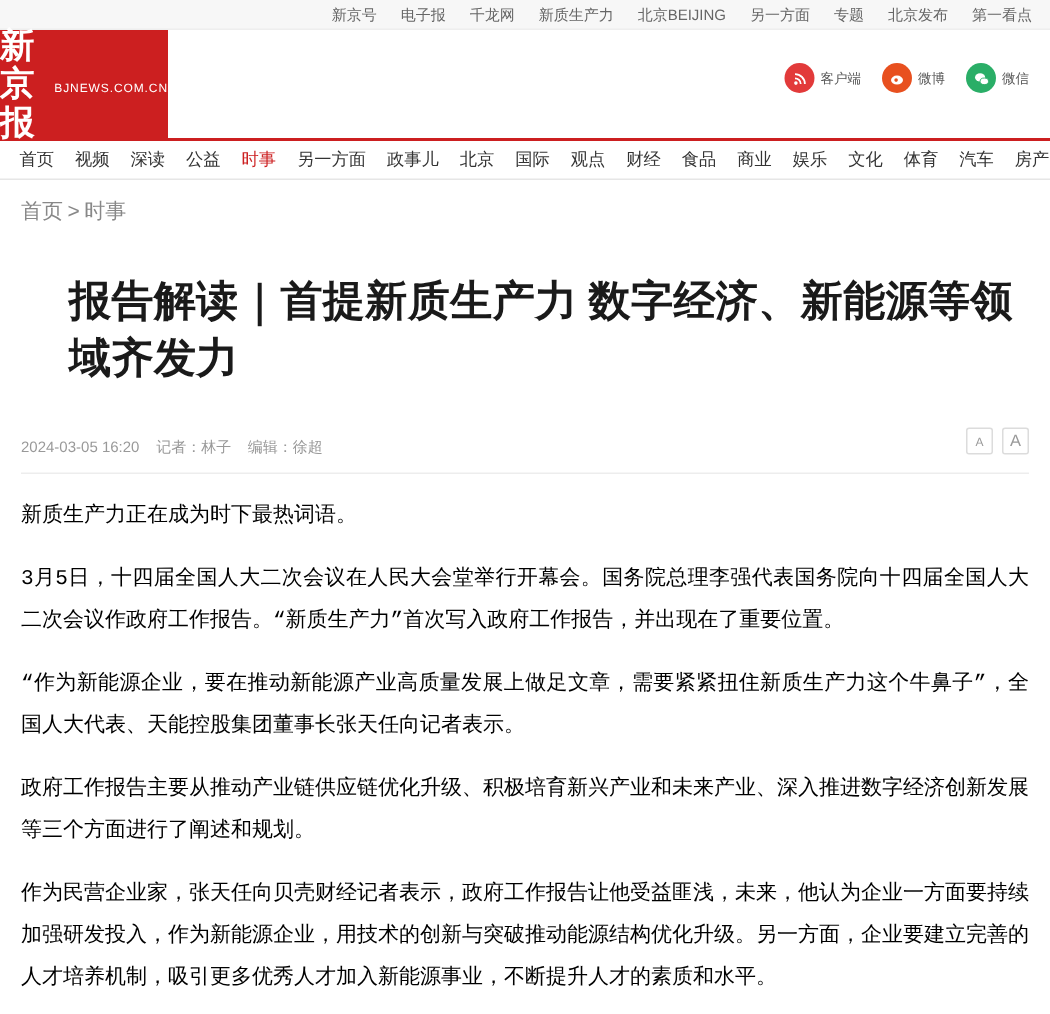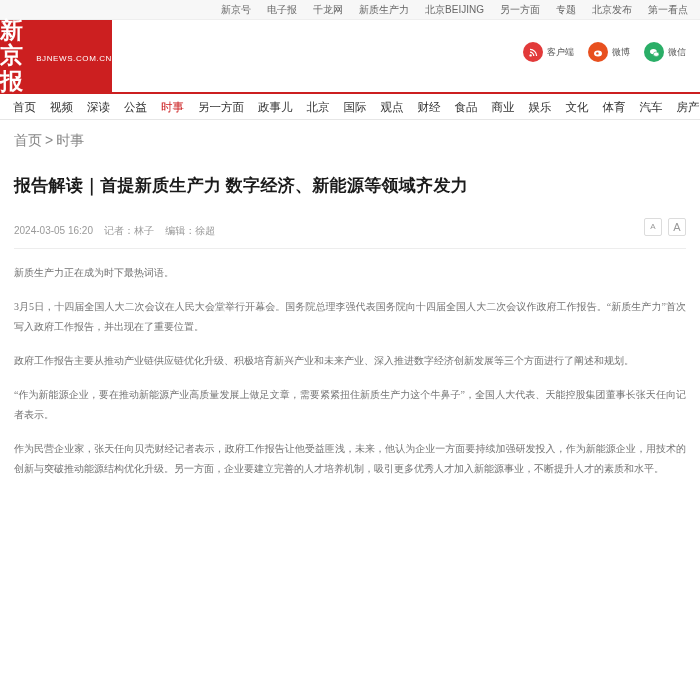--- a/index.html
+++ b/index.html
@@ -136,26 +136,27 @@
   .breadcrumb {
     font-size: 14px;
     color: #888;
     padding: 12px 0 10px 0;
   }
   .breadcrumb a { color: #888; text-decoration: none; }
   .breadcrumb .sep { margin: 0 3px; }
 
   .headline {
     font-family: "Liberation Serif", serif;
-    font-size: 17px;
+    font-size: 28px;
     font-weight: bold;
     color: #1a1a1a;
     line-height: 1.35;
     letter-spacing: 0.3px;
     padding: 4px 0 0 0;
+    margin-left: 32px;
   }
 
   .meta-row {
     display: flex;
     align-items: center;
     padding: 14px 0 10px 0;
     border-bottom: 1px solid #ededed;
     position: relative;
   }
   .meta-text { font-size: 10px; color: #999; text-align: right; }
@@ -173,24 +174,24 @@
     display: flex; align-items: center; justify-content: center;
     color: #999;
     background: #fff;
     cursor: pointer;
   }
   .font-btn .big { font-size: 11px; }
   .font-btn .small { font-size: 8px; }
 
   .article { padding-top: 14px; }
   .article p {
-    font-family: Liberation Serif, serif;
-    font-size: 10px;
+    font-family: Liberation Mono, monospace;
+    font-size: 14px;
     line-height: 2.0;
-    color: #737373;
+    color: #000000;
     margin: 0 0 14px 0;
     text-align: justify;
   }
   .article p.indent { text-indent: 0; }
 </style>
 </head>
 <body>
 
 <div class="top-bar">
   <a>新京号</a>
@@ -286,17 +287,17 @@
       </div>
       <div class="font-btn">
         <span class="big">A</span>
       </div>
     </div>
   </div>
 
   <div class="article">
     <p>新质生产力正在成为时下最热词语。</p>
     <p>3月5日，十四届全国人大二次会议在人民大会堂举行开幕会。国务院总理李强代表国务院向十四届全国人大二次会议作政府工作报告。“新质生产力”首次写入政府工作报告，并出现在了重要位置。</p>
+    <p>“作为新能源企业，要在推动新能源产业高质量发展上做足文章，需要紧紧扭住新质生产力这个牛鼻子”，全国人大代表、天能控股集团董事长张天任向记者表示。</p>
     <p>政府工作报告主要从推动产业链供应链优化升级、积极培育新兴产业和未来产业、深入推进数字经济创新发展等三个方面进行了阐述和规划。</p>
-    <p>“作为新能源企业，要在推动新能源产业高质量发展上做足文章，需要紧紧扭住新质生产力这个牛鼻子”，全国人大代表、天能控股集团董事长张天任向记者表示。</p>
     <p class="indent">作为民营企业家，张天任向贝壳财经记者表示，政府工作报告让他受益匪浅，未来，他认为企业一方面要持续加强研发投入，作为新能源企业，用技术的创新与突破推动能源结构优化升级。另一方面，企业要建立完善的人才培养机制，吸引更多优秀人才加入新能源事业，不断提升人才的素质和水平。</p>
   </div>
 </div>
 
 </body></html>

